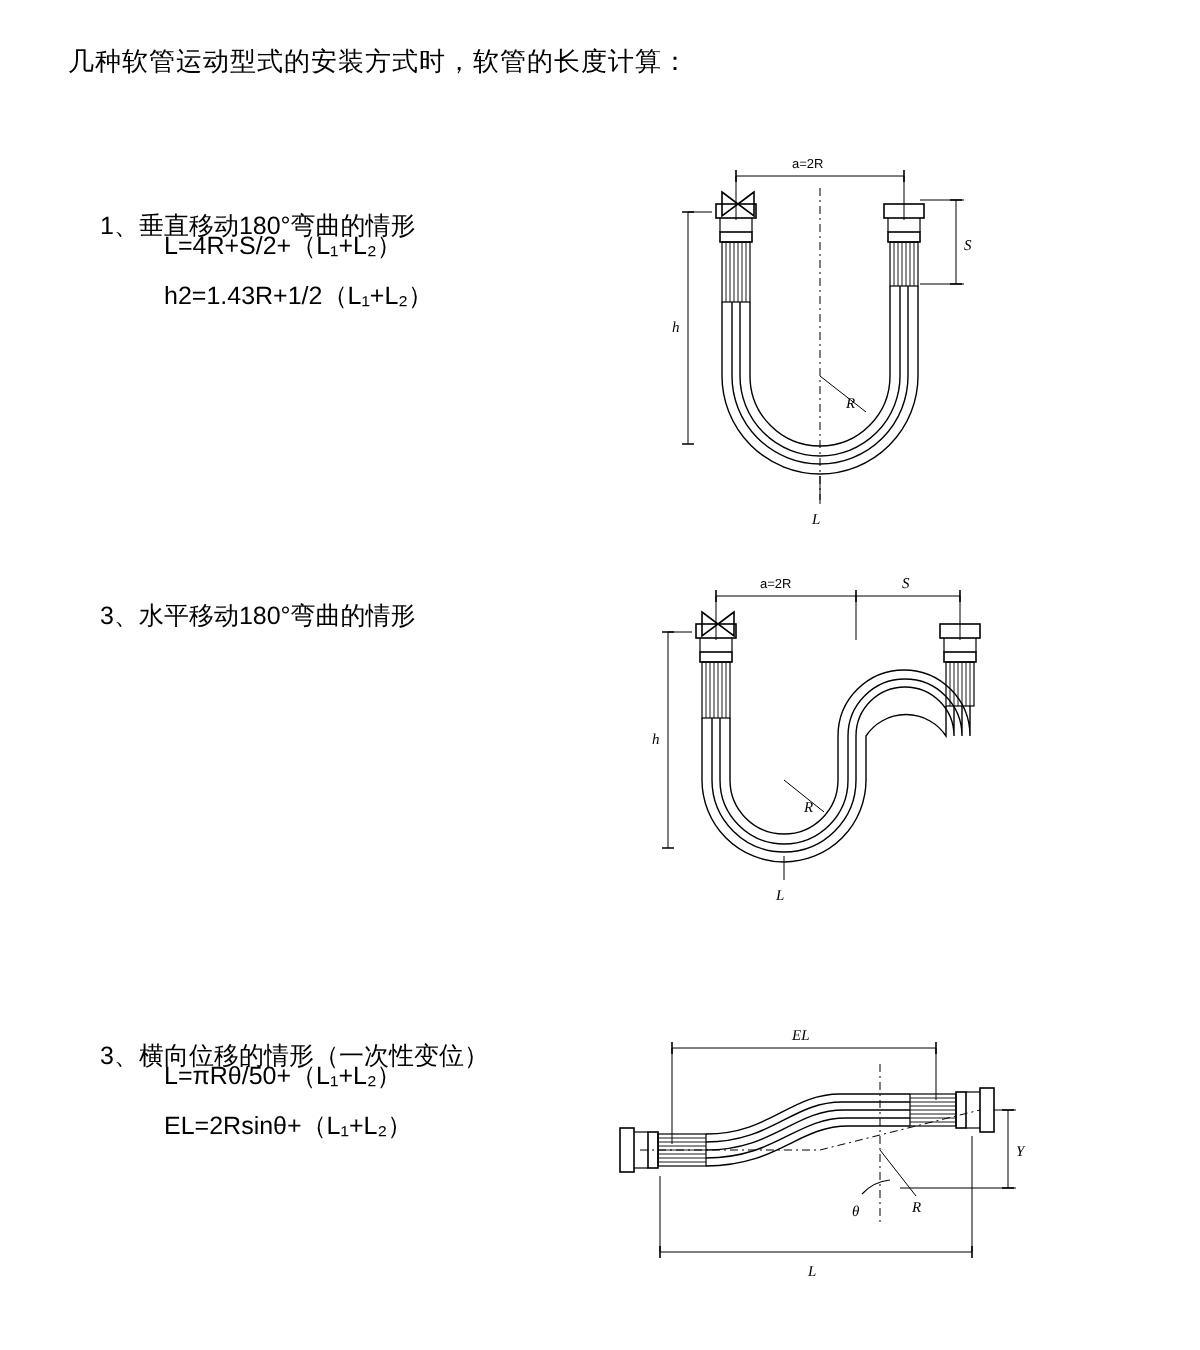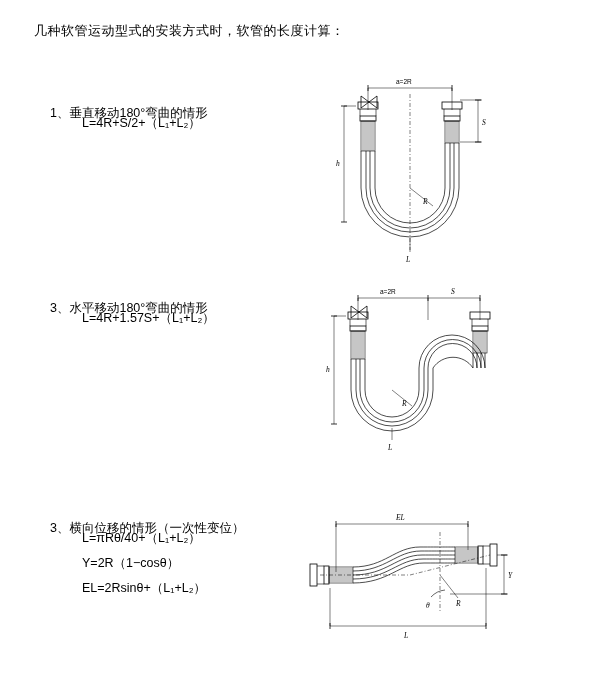--- a/index.html
+++ b/index.html
@@ -77,20 +77,21 @@
 <body>
 
 <div class="page">
 
   <div class="title">几种软管运动型式的安装方式时，软管的长度计算：</div>
 
   <div class="section sec1">
     <div class="sec-head">1、垂直移动180°弯曲的情形</div>
     <div class="formulas">
       <div class="formula">L=4R+S/2+（L₁+L₂）</div>
+      <div class="formula">h2=1.43R+1/2（L₁+L₂）</div>
     </div>
 
     <div class="figure fig1">
       <svg width="220" height="210" viewBox="0 0 220 210">
 
         <line class="dim" x1="68" y1="18" x2="152" y2="18"></line>
         <path class="ln" d="M68 15 l0 6 M152 15 l0 6"></path>
         <text class="ftxt" x="96" y="14">a=2R</text>
 
         <line class="dim" x1="68" y1="18" x2="68" y2="40"></line>
@@ -146,21 +147,20 @@
 
         <line class="dim" x1="110" y1="168" x2="110" y2="182"></line>
         <text class="ftxt-i" x="106" y="192">L</text>
       </svg>
     </div>
   </div>
 
   <div class="section sec2">
     <div class="sec-head">3、水平移动180°弯曲的情形</div>
     <div class="formulas">
-      <div class="formula">L=4R+1.57S+（L₁+L₂）</div>
     </div>
 
     <div class="figure fig2">
       <svg width="220" height="190" viewBox="0 0 220 190">
 
         <line class="dim" x1="58" y1="20" x2="128" y2="20"></line>
         <path class="ln" d="M58 17 l0 6 M128 17 l0 6"></path>
         <text class="ftxt" x="80" y="16">a=2R</text>
 
         <line class="dim" x1="128" y1="20" x2="180" y2="20"></line>
@@ -211,22 +211,21 @@
 
         <line class="dim" x1="92" y1="150" x2="92" y2="162"></line>
         <text class="ftxt-i" x="88" y="172">L</text>
       </svg>
     </div>
   </div>
 
   <div class="section sec3">
     <div class="sec-head">3、横向位移的情形（一次性变位）</div>
     <div class="formulas">
-      <div class="formula">L=πRθ/40+（L₁+L₂）</div>
-      <div class="formula">Y=2R（1−cosθ）</div>
+      <div class="formula">L=πRθ/50+（L₁+L₂）</div>
       <div class="formula">EL=2Rsinθ+（L₁+L₂）</div>
     </div>
 
     <div class="figure fig3">
       <svg width="230" height="150" viewBox="0 0 230 150">
 
         <line class="dim" x1="46" y1="22" x2="178" y2="22"></line>
         <path class="ln" d="M46 19 l0 6 M178 19 l0 6"></path>
         <text class="ftxt-i" x="106" y="18">EL</text>
         <line class="dim" x1="46" y1="22" x2="46" y2="70"></line>

